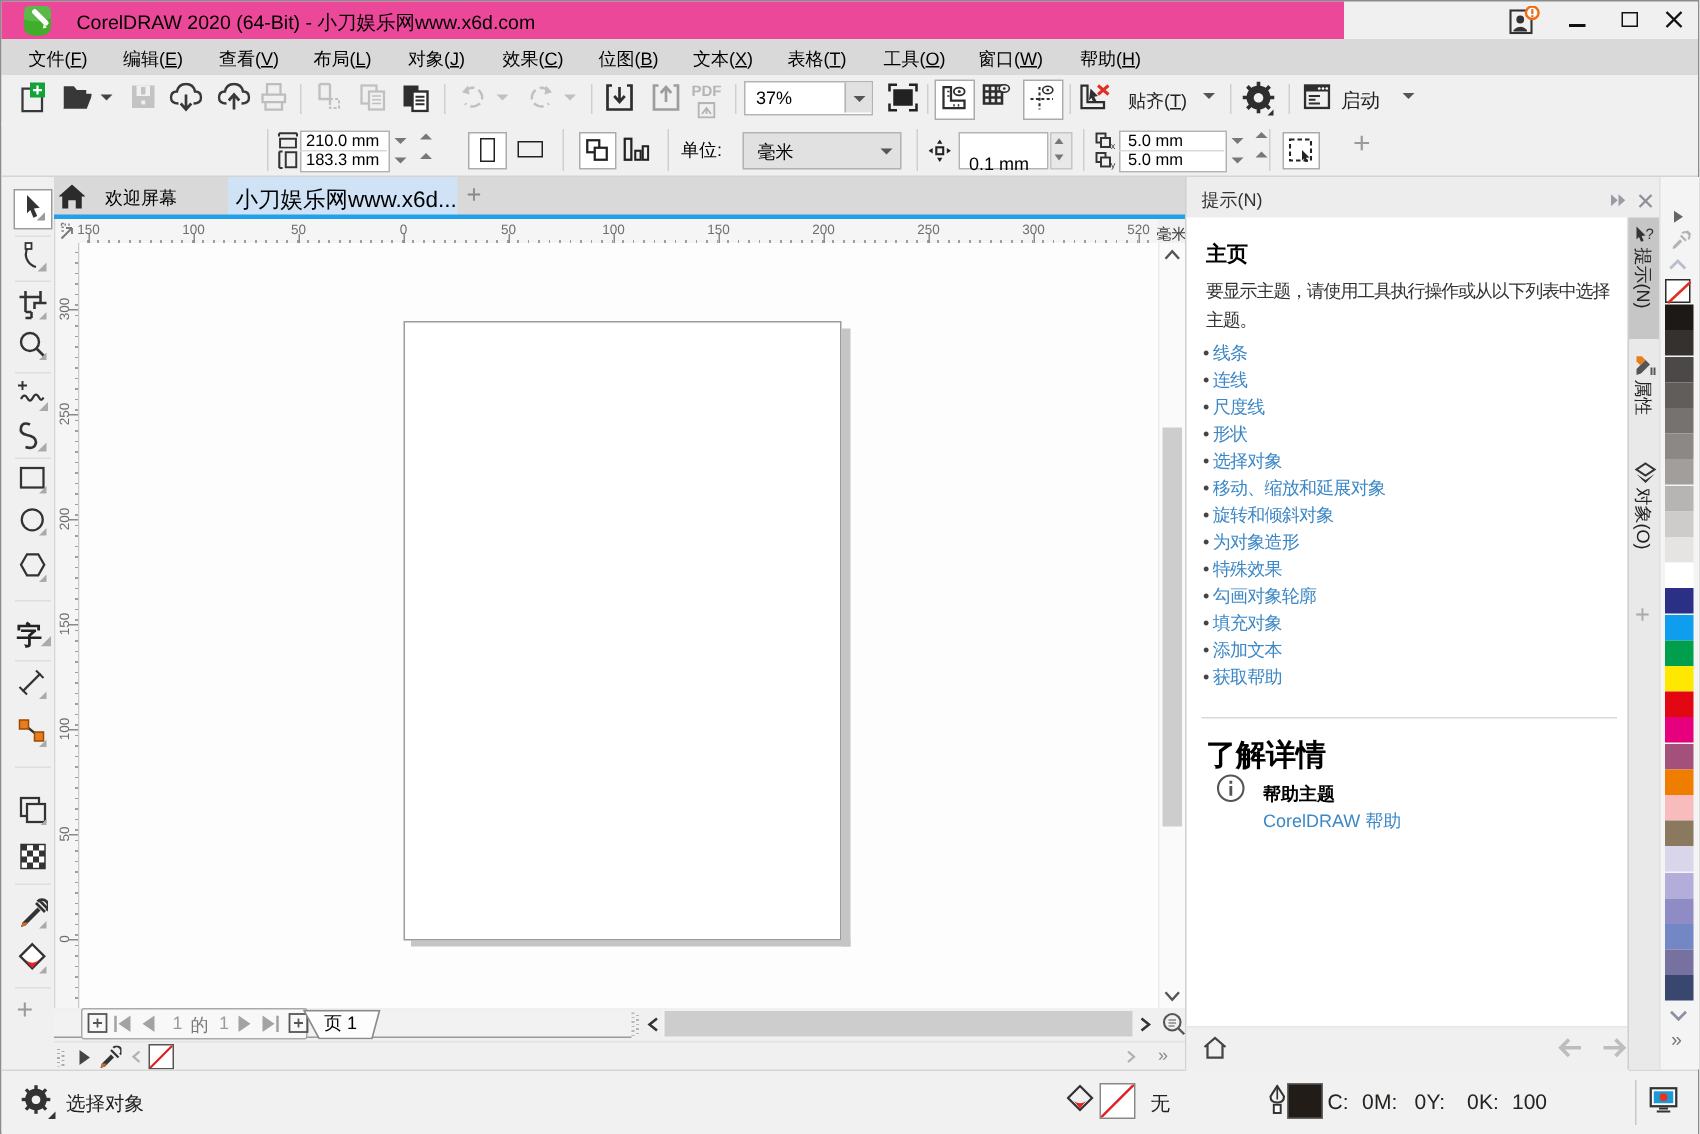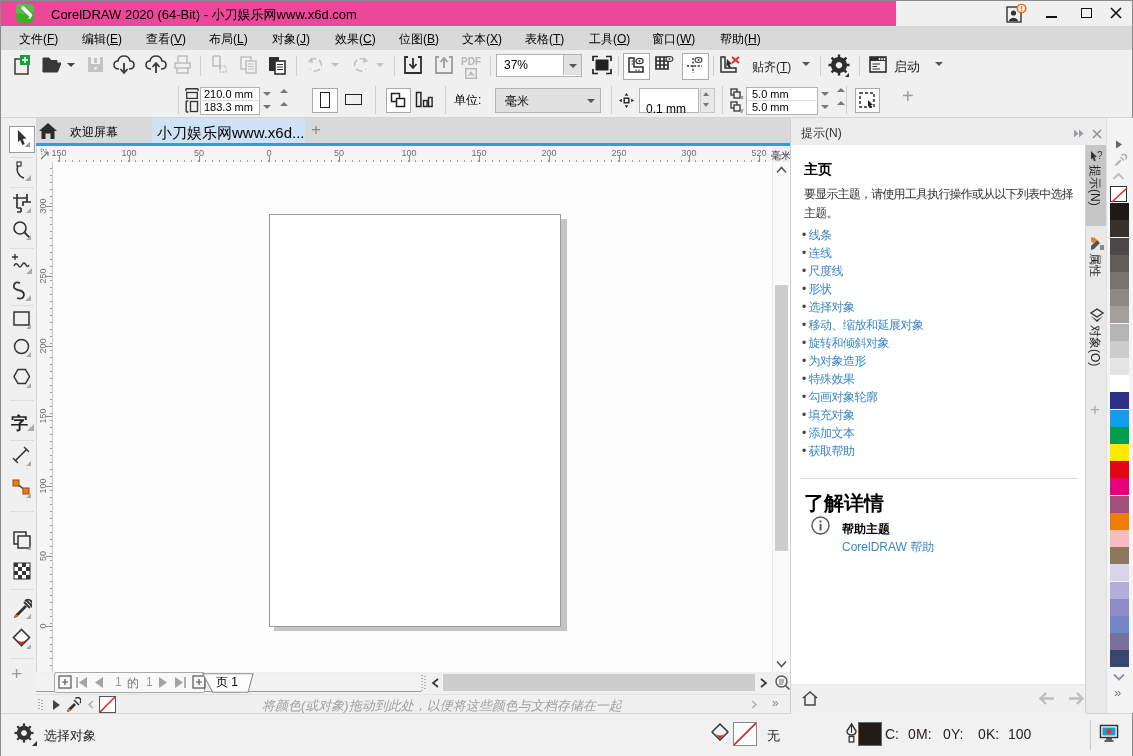--- a/index.html
+++ b/index.html
@@ -500,21 +500,20 @@
     <path d="M8 3 L13 8 M9.5 1.5 a1.8 1.8 0 0 1 4.5 4.5" stroke="#333" stroke-width="1.5" fill="none"></path>
     <path d="M2 12 L5 12 L4 14 L1 15 Z" fill="#c86a28"></path>
   </svg>
   <svg class="icon" style="left:51px;top:5px" width="7" height="9" viewBox="0 0 7 9">
       <path d="M6 1 L2 4.5 L6 8" fill="none" stroke="#b0b0b0" stroke-width="1.5"></path>
     </svg>
   <div class="abs" style="left:63px;top:1px;width:15px;height:15px;background:#fff;border:1px solid #555"></div>
   <svg class="icon" style="left:64px;top:2px" width="15" height="15" viewBox="0 0 15 15">
       <path d="M0 15 L15 0" stroke="#d22" stroke-width="1.5"></path>
     </svg>
-  <div class="abs" style="left:226px;top:2px;font-size:13px;font-style:italic;color:#a0a0a0;white-space:nowrap">将颜色(或对象)拖动到此处，以便将这些颜色与文档存储在一起</div>
   <svg class="icon" style="left:715px;top:5px" width="7" height="9" viewBox="0 0 7 9">
       <path d="M1 1 L5 4.5 L1 8" fill="none" stroke="#b0b0b0" stroke-width="1.5"></path>
     </svg>
   <div class="abs" style="left:736px;top:1px;font-size:12px;color:#888">»</div>
 </div>
 <div id="statusbar" class="abs">
   <svg class="icon" style="left:13px;top:9px" width="24" height="24" viewBox="0 0 24 24">
     <path d="M10 1.5 A8.5 8.5 0 1 1 9.99 1.5 Z M10 6.8 A3.4 3.4 0 1 0 10.01 6.8 Z" fill="#333" fill-rule="evenodd" transform="translate(1.5,1.5) scale(0.85)"></path>
     <g fill="#333" transform="translate(1.5,1.5) scale(0.85)">
       <rect x="8.7" y="-1.2" width="2.6" height="4.2"></rect>

